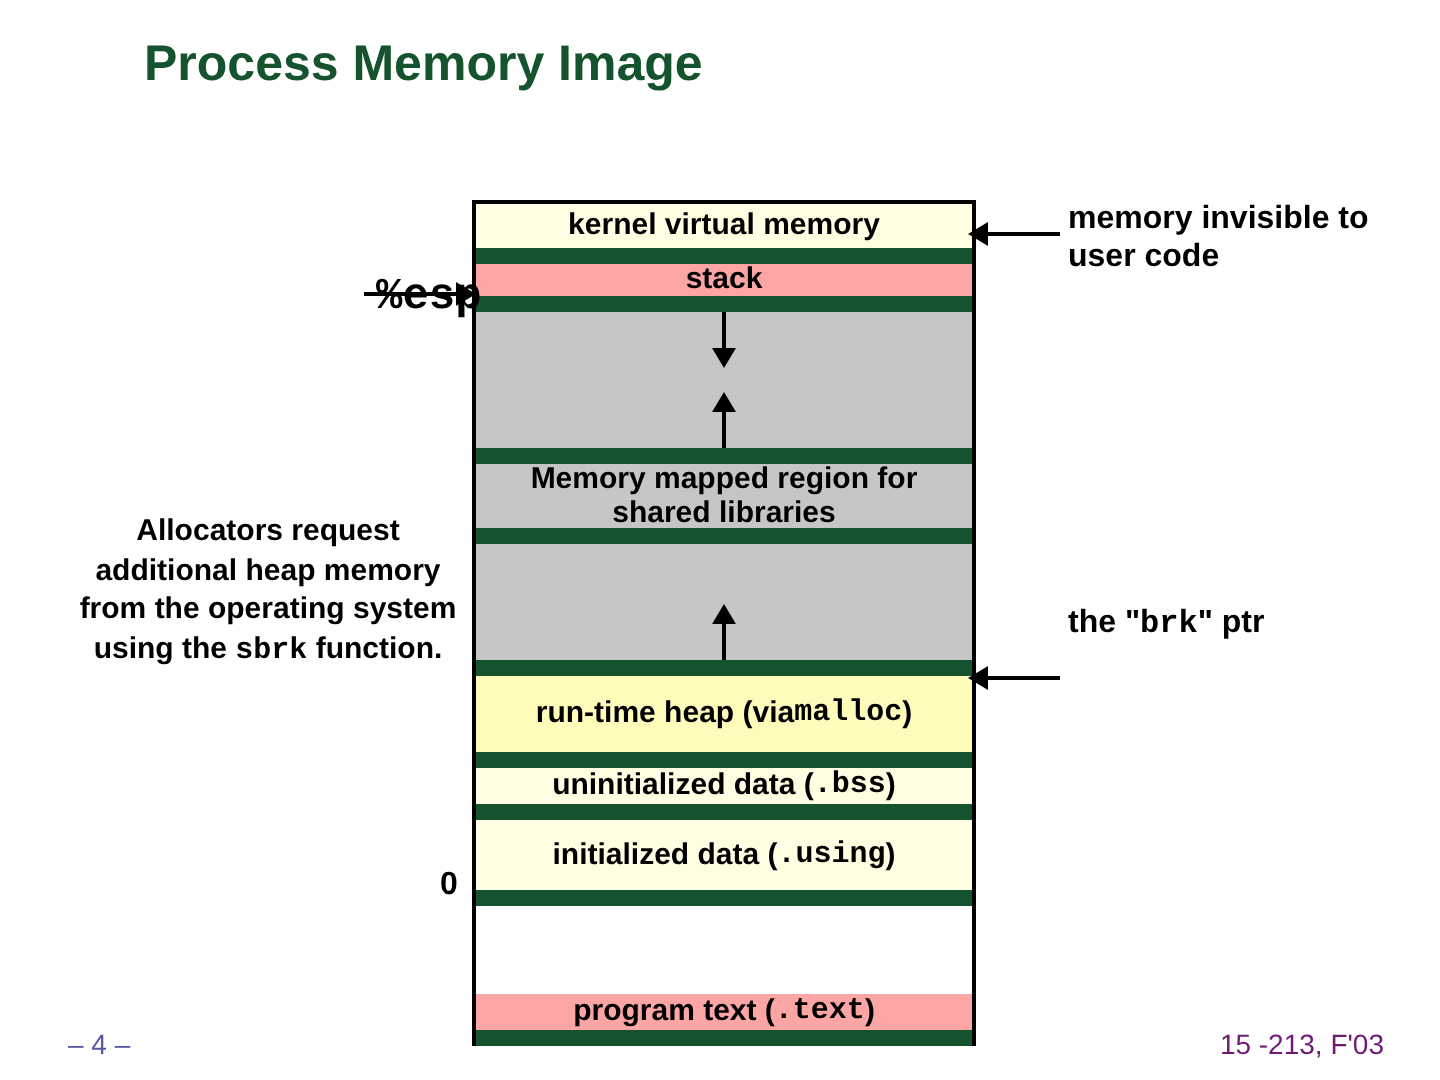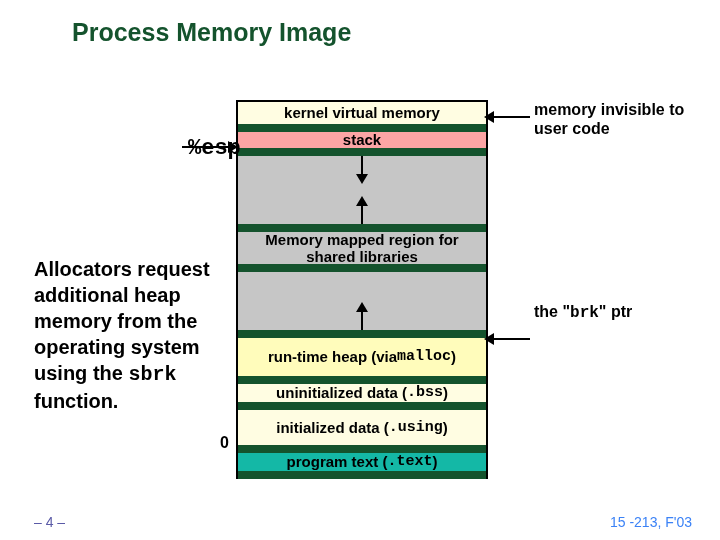--- a/index.html
+++ b/index.html
@@ -48,21 +48,21 @@
     padding: 2px 4px;
   }
   .kernel { height: 30px; background: #fffde2; }
   .stack  { height: 24px; background: #fca5a5; }
   .gap1   { height: 76px; background: #c6c6c6; position: relative; }
   .mmap   { height: 40px; background: #c6c6c6; }
   .gap2   { height: 66px; background: #c6c6c6; position: relative; }
   .heap   { height: 46px; background: #fffcbb; }
   .ubss   { height: 26px; background: #fffde2; }
   .idata  { height: 43px; background: #fffde2; }
-  .ptext  { height: 26px; background: #14b8a6; }
+  .ptext  { height: 26px; background: #fca5a5; margin-top: 44px; }
 
   .gap-arrow-down, .gap-arrow-up {
     position: absolute;
     left: 50%;
     transform: translateX(-50%);
     width: 0; height: 0;
     border-left: 6px solid transparent;
     border-right: 6px solid transparent;
   }
   .gap-arrow-down { top: 0; }
@@ -160,42 +160,43 @@
     border-top: 6px solid transparent;
     border-bottom: 6px solid transparent;
     border-right: 10px solid #000;
   }
 
   .alloc-note {
     position: absolute;
     left: 34px; top: 156px;
     width: 200px;
     font-weight: bold;
-    font-size: 20px;
+    font-size: 15px;
     line-height: 1.3;
+    text-align: center;
   }
   code, .mono { font-family: "Courier New", monospace; font-weight: bold; }
 
   .zero-label {
     position: absolute;
     left: 220px; top: 334px;
     font-weight: bold;
     font-size: 16px;
   }
 
   .page-num {
     position: absolute;
     left: 34px; bottom: 10px;
     color: #5a5aa7;
     font-size: 14px;
   }
   .course-tag {
     position: absolute;
     right: 28px; bottom: 10px;
-    color: #3b82f6;
+    color: #701a75;
     font-size: 14px;
   }
 </style>
 </head>
 <body>
 
 <div class="slide-title">Process Memory Image</div>
 
 <div class="stage">
 

